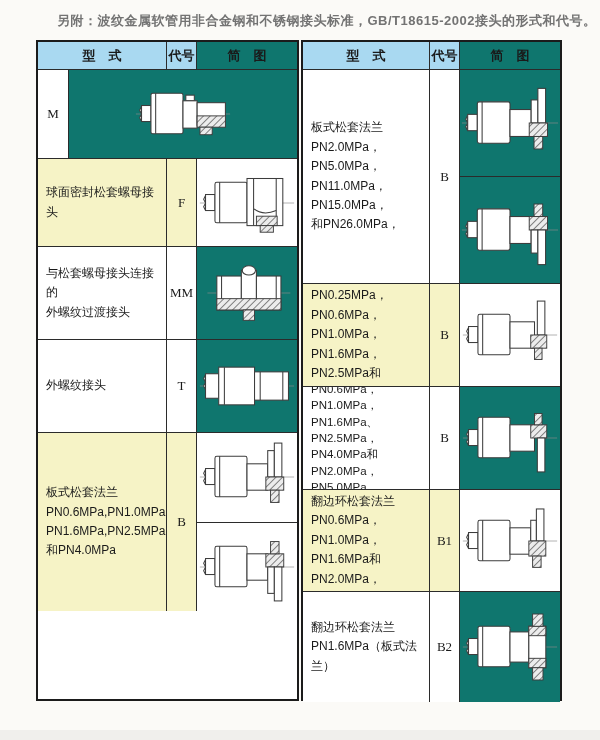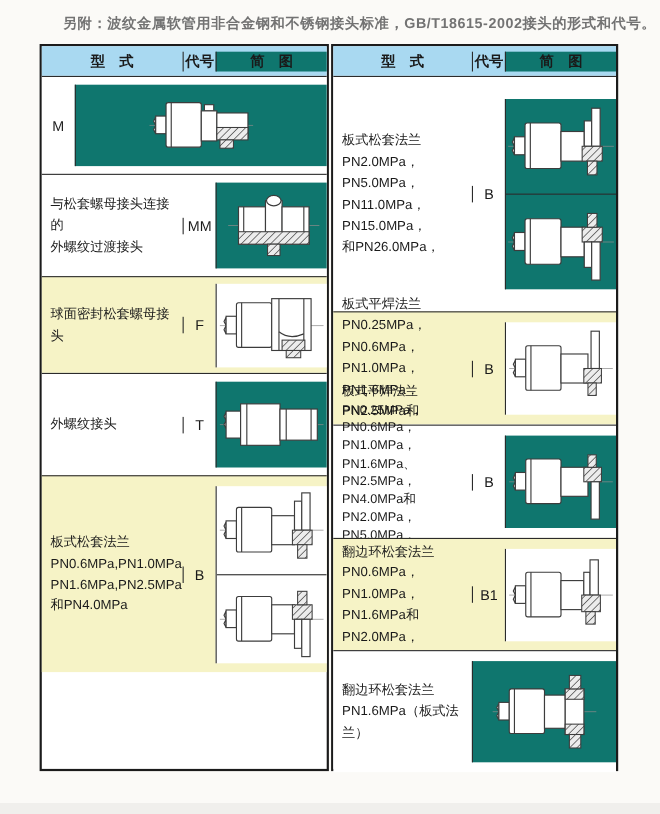--- a/index.html
+++ b/index.html
@@ -11,36 +11,36 @@
   .page-title {
     position:absolute; left:38px; top:12px; width:540px;
     font-size:13px; font-weight:bold; letter-spacing:.5px; color:#737373;margin-left:19px;
   }
   .jtable {
     position:absolute; top:40px; background:#fff;
     border:2px solid #1b1b1b; display:flex; flex-direction:column;
   }
   .jtable.left  { left:36px;  width:263px; height:661px; }
   .jtable.right { left:301px; width:261px; height:661px; }
-  .trow { display:flex; flex:0 0 auto; border-top:1px solid #2b2b2b; background:#fff;align-items:center; }
+  .trow { display:flex; flex:0 0 auto; border-top:1px solid #2b2b2b; background:#fff; }
   .trow:first-child { border-top:none; }
   .trow.hl { background:#f6f3c6; }
   .trow.header { background:#a9d9f1; height:27px; font-weight:bold; }
   .trow.header .tcell { justify-content:center; align-items:center; display:flex; font-size:13px; padding:0; }
   .tcell { border-left:1px solid #2b2b2b; overflow:hidden; }
   .tcell:first-child { border-left:none; }
   .tcell.type {
     flex:0 0 128px; display:flex; flex-direction:column; justify-content:center;
     padding:6px 4px 6px 8px; font-size:12px; line-height:1.62; white-space:pre-line;
   }
   .jtable.right .tcell.type { flex-basis:126px; }
   .tcell.type.compact { line-height:1.42; font-size:11.5px; }
   .tcell.code {
     flex:0 0 30px; display:flex; align-items:center; justify-content:center;
-    font-family:Liberation Sans, sans-serif; font-size:13px;
+    font-family:Liberation Serif, serif; font-size:13px;
   }
   .tcell.diagram { flex:1 1 auto; display:flex; flex-direction:column; background:#0f766e; }
   .trow.hl .tcell.diagram { background:#fff; }
   .dsub { flex:1 1 0; display:flex; align-items:center; justify-content:center; }
   .dsub + .dsub { border-top:1px solid #2b2b2b; }
   .dsub svg { display:block; }
   .joint { stroke:#3c3c3c; stroke-width:1.1; fill:#fff; }
   .cline { stroke:#8a8a8a; stroke-width:.7; }
   .hatchy { stroke:#3c3c3c; stroke-width:1; fill:url(#hatch); }
   .bottom-band { position:absolute; left:0; bottom:0; width:600px; height:10px; background:#f0efec; }
@@ -83,20 +83,39 @@
         <rect class="joint" x="55" y="18" width="9" height="6"></rect>
         <rect class="joint" x="52" y="24" width="15" height="29"></rect>
         <rect class="joint" x="67" y="26" width="30" height="24"></rect>
         <rect class="hatchy" x="67" y="40" width="30" height="12"></rect>
         <rect class="hatchy" x="70" y="52" width="13" height="8"></rect>
       </svg>
     </div>
       </div>
   </div>
 
+  <div class="trow hl" style="height:88px">
+    <div class="tcell type">球面密封松套螺母接头</div>
+    <div class="tcell code">F</div>
+    <div class="tcell diagram">
+        <div class="dsub">
+      <svg width="98" height="76" viewBox="0 0 104 76">
+        <line class="cline" x1="2" y1="38" x2="102" y2="38"></line>
+        <use href="#hose"></use>
+        <rect class="joint" x="52" y="12" width="38" height="50"></rect>
+        <line class="joint" x1="59" y1="12" x2="59" y2="62"></line>
+        <line class="joint" x1="83" y1="12" x2="83" y2="62"></line>
+        <path class="joint" d="M59 44 q10 8 24 2" fill="none"></path>
+        <rect class="hatchy" x="62" y="52" width="22" height="10"></rect>
+        <rect class="hatchy" x="66" y="62" width="14" height="7"></rect>
+      </svg>
+    </div>
+      </div>
+  </div>
+
   <div class="trow" style="height:93px">
     <div class="tcell type">与松套螺母接头连接的
 外螺纹过渡接头</div>
     <div class="tcell code">MM</div>
     <div class="tcell diagram">
         <div class="dsub">
       <svg width="98" height="78" viewBox="0 0 104 76">
         <line class="cline" x1="10" y1="38" x2="98" y2="38"></line>
         <rect class="joint" x="20" y="20" width="26" height="36"></rect>
         <line class="joint" x1="25" y1="20" x2="25" y2="56"></line>
@@ -104,39 +123,20 @@
         <ellipse class="joint" cx="54" cy="14" rx="7" ry="5"></ellipse>
         <rect class="joint" x="62" y="20" width="26" height="36"></rect>
         <line class="joint" x1="83" y1="20" x2="83" y2="56"></line>
         <rect class="hatchy" x="20" y="44" width="68" height="12"></rect>
         <rect class="hatchy" x="48" y="56" width="12" height="11"></rect>
       </svg>
     </div>
       </div>
   </div>
 
-  <div class="trow hl" style="height:88px">
-    <div class="tcell type">球面密封松套螺母接头</div>
-    <div class="tcell code">F</div>
-    <div class="tcell diagram">
-        <div class="dsub">
-      <svg width="98" height="76" viewBox="0 0 104 76">
-        <line class="cline" x1="2" y1="38" x2="102" y2="38"></line>
-        <use href="#hose"></use>
-        <rect class="joint" x="52" y="12" width="38" height="50"></rect>
-        <line class="joint" x1="59" y1="12" x2="59" y2="62"></line>
-        <line class="joint" x1="83" y1="12" x2="83" y2="62"></line>
-        <path class="joint" d="M59 44 q10 8 24 2" fill="none"></path>
-        <rect class="hatchy" x="62" y="52" width="22" height="10"></rect>
-        <rect class="hatchy" x="66" y="62" width="14" height="7"></rect>
-      </svg>
-    </div>
-      </div>
-  </div>
-
 
   <div class="trow" style="height:93px">
     <div class="tcell type">外螺纹接头</div>
     <div class="tcell code">T</div>
     <div class="tcell diagram">
         <div class="dsub">
       <svg width="98" height="78" viewBox="0 0 104 76">
         <line class="cline" x1="2" y1="38" x2="102" y2="38"></line>
         <path class="joint" d="M8 26 l-2 4 2 4 -2 4 2 4 v-16" fill="none"></path>
         <rect class="joint" x="8" y="25" width="14" height="26"></rect>
@@ -280,20 +280,21 @@
         <rect class="hatchy" x="72" y="38" width="18" height="16"></rect>
         <rect class="hatchy" x="76" y="54" width="9" height="12"></rect>
       </svg>
     </div>
       </div>
   </div>
 
   <div class="trow" style="height:111px">
     <div class="tcell type">翻边环松套法兰
 PN1.6MPa（板式法兰）</div>
+    <div class="tcell code">B2</div>
     <div class="tcell diagram">
         <div class="dsub">
       <svg width="98" height="92" viewBox="0 0 104 76">
         <line class="cline" x1="2" y1="38" x2="102" y2="38"></line>
         <use href="#hose"></use>
         <rect class="joint" x="52" y="22" width="20" height="32"></rect>
         <rect class="joint" x="72" y="16" width="18" height="44"></rect>
         <rect class="hatchy" x="72" y="16" width="18" height="10"></rect>
         <rect class="hatchy" x="72" y="50" width="18" height="10"></rect>
         <rect class="hatchy" x="76" y="3" width="11" height="13"></rect>

